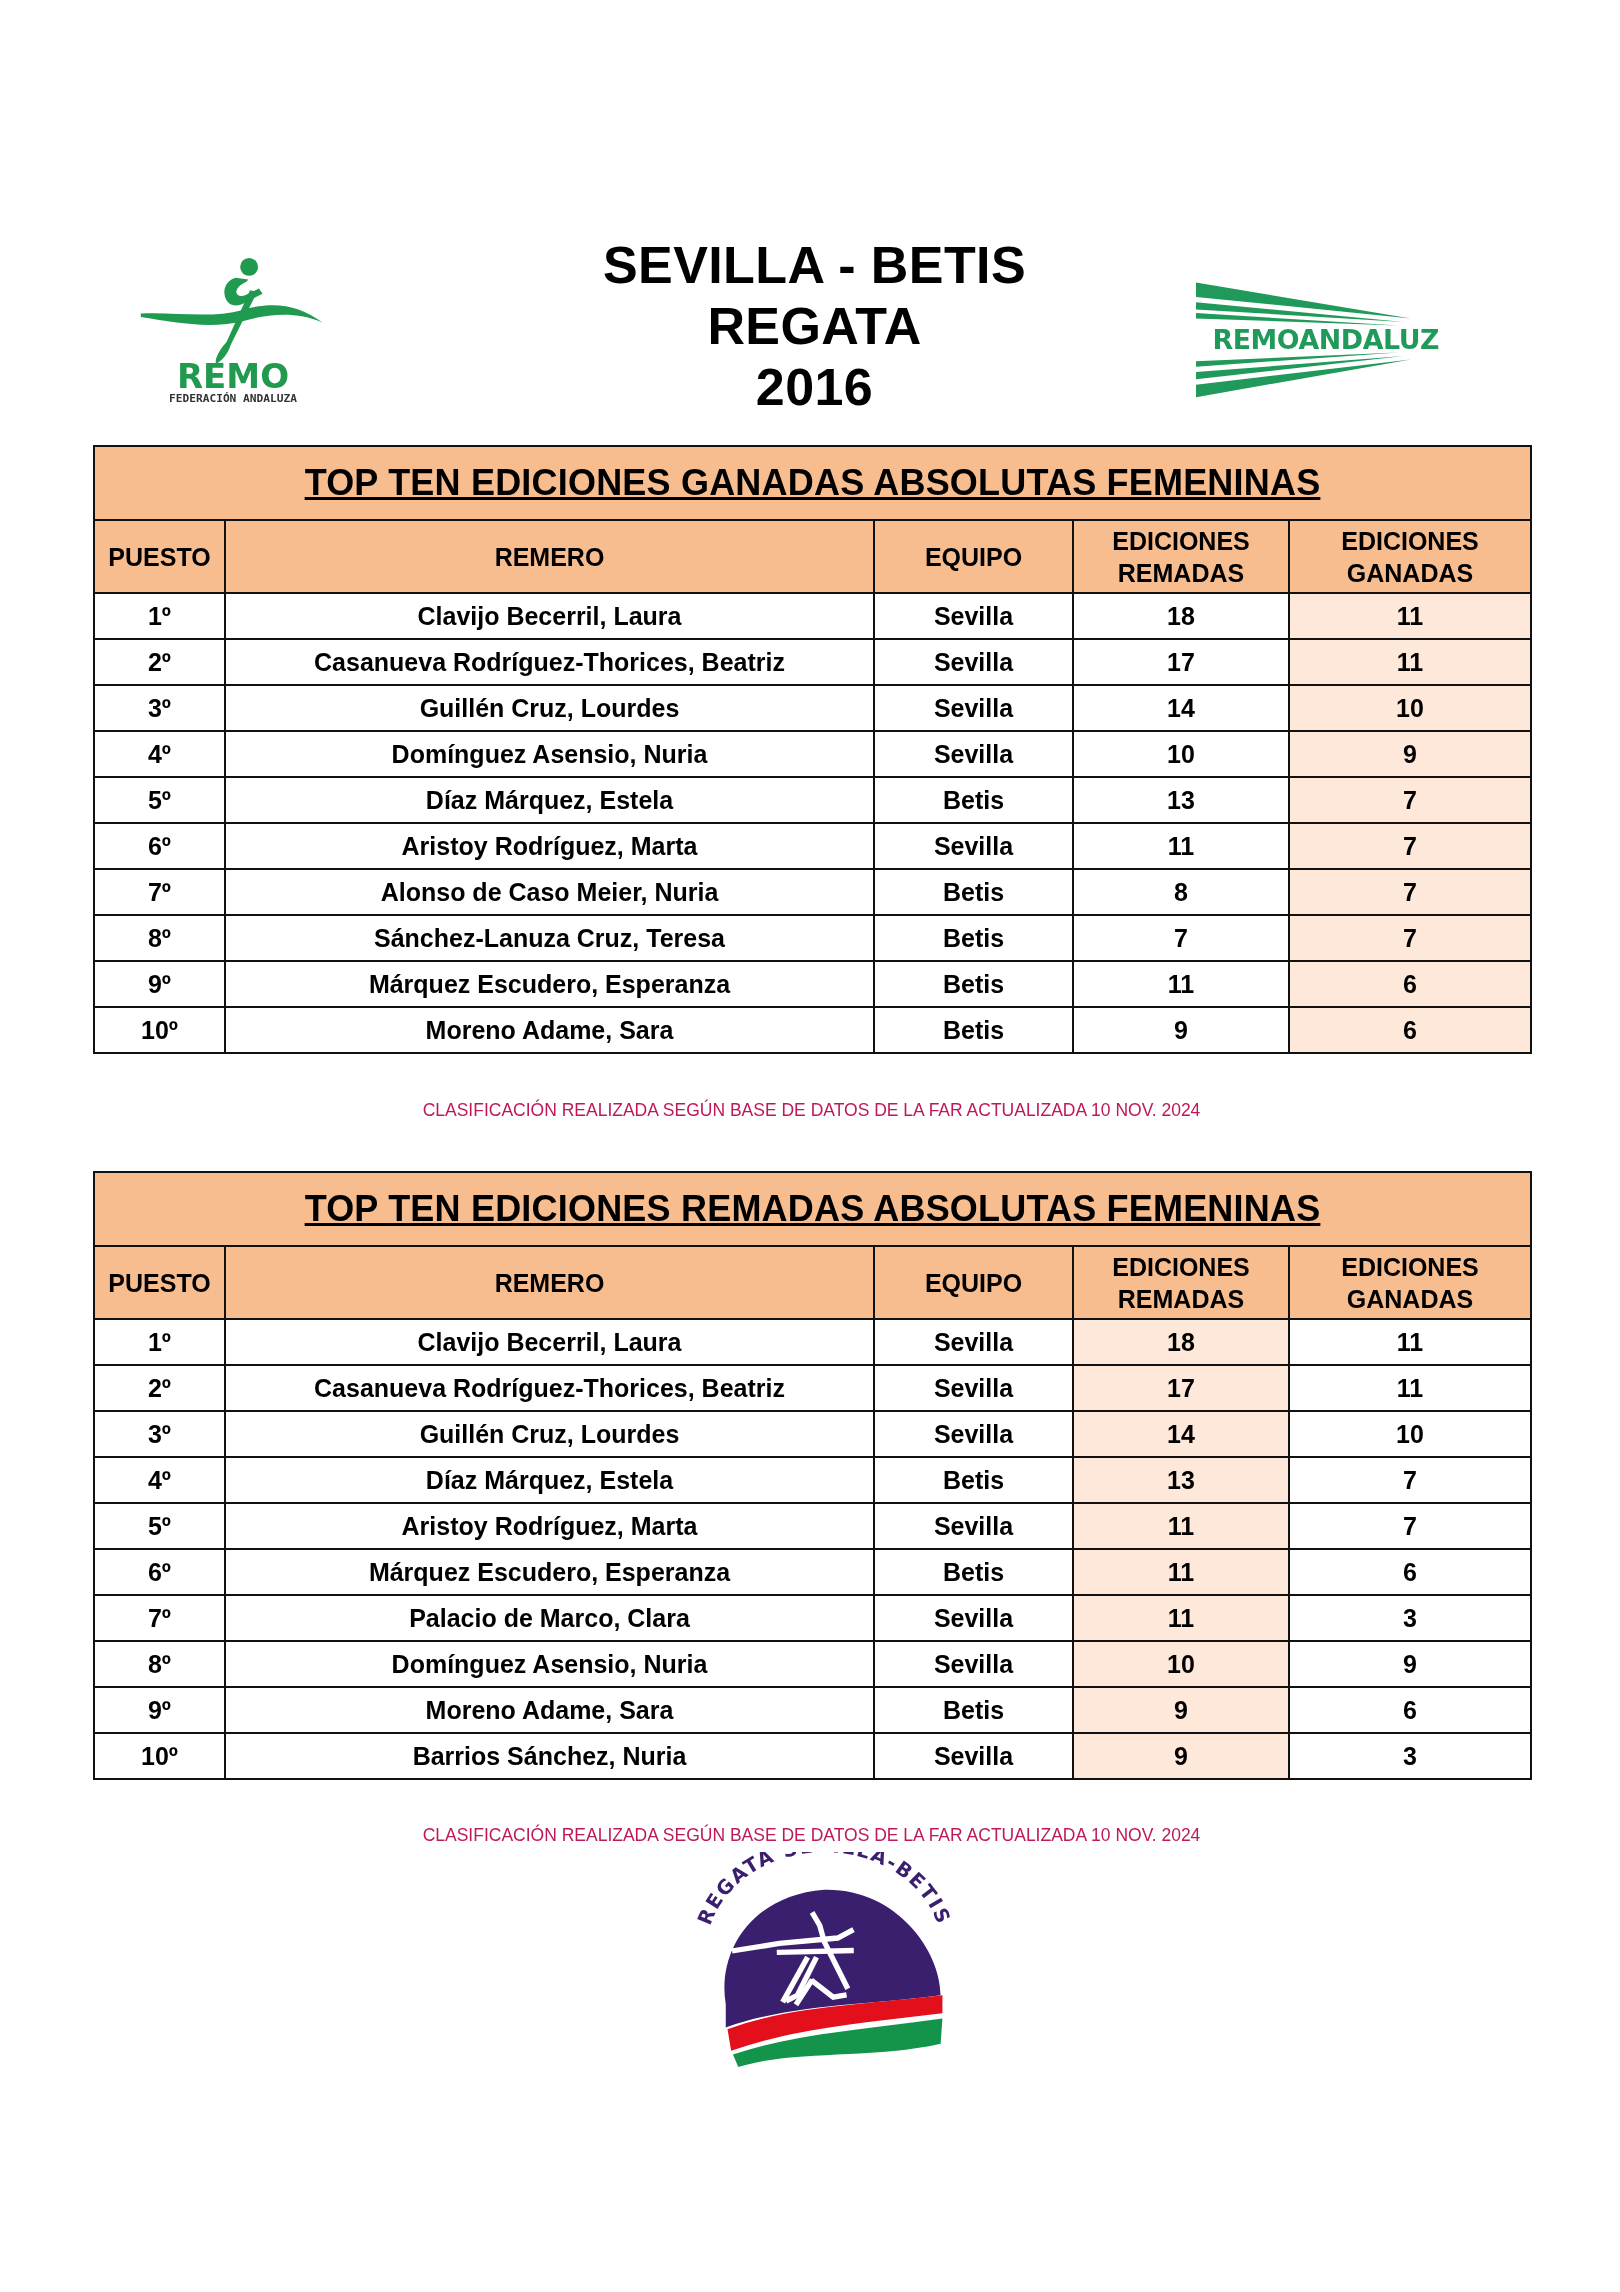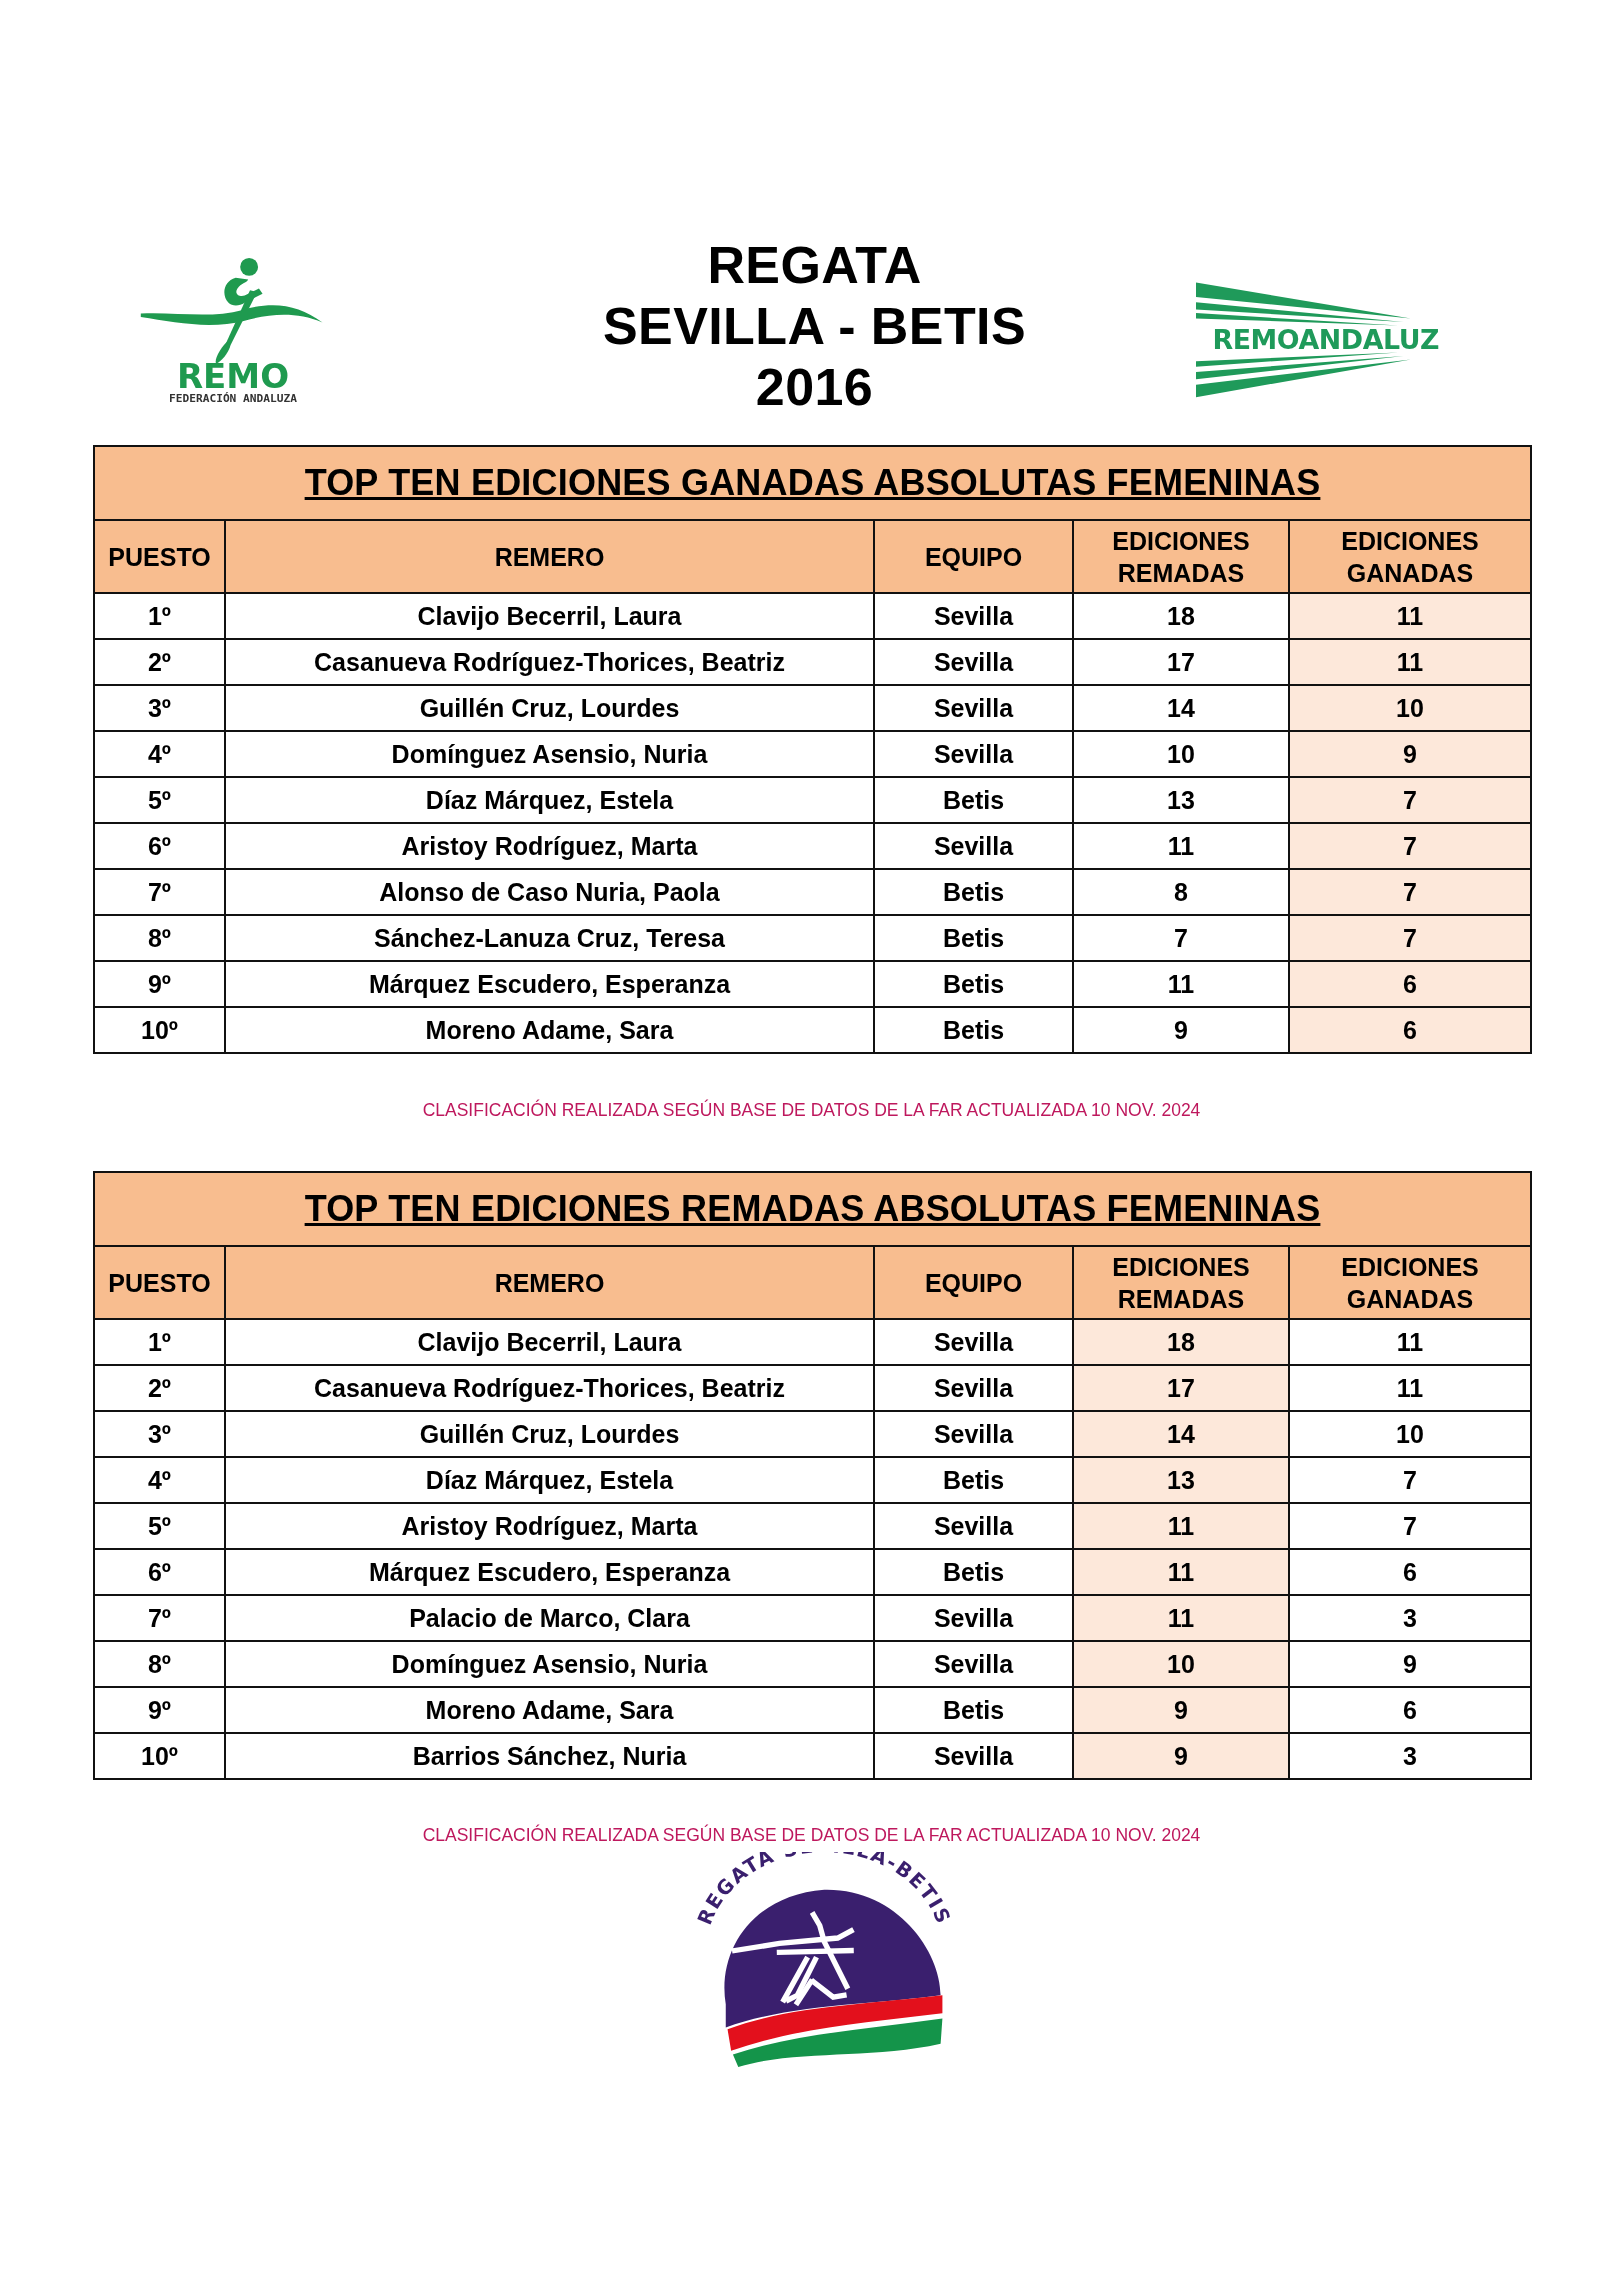--- a/index.html
+++ b/index.html
@@ -53,22 +53,22 @@
     <path d="M108 32 C94 36 92 52 100 60 C104 64 112 64 118 60 L138 50 L134 44 L118 52 C112 54 106 50 110 44 C114 38 120 38 122 34 Z"></path>
     <path d="M132 48 L100 112 L95 110 L124 46 Z"></path>
     <path d="M98 104 C90 112 84 124 86 128 C92 126 100 116 102 108 Z"></path>
     <path d="M2 72 C40 70 80 78 116 68 C150 58 178 62 205 82 C176 70 148 72 118 80 C80 90 40 82 2 76 Z"></path>
   </g>
   <text x="105" y="155" text-anchor="middle" font-family="DejaVu Sans, sans-serif" font-weight="bold" font-size="38" fill="#1f9a4f">REMO</text>
   <text x="105" y="171" text-anchor="middle" font-family="DejaVu Sans Mono, monospace" font-weight="bold" font-size="12.5" fill="#333">FEDERACIÓN ANDALUZA</text>
 </svg>
 
 <div class="title-block">
+  <div>SEVILLA - BETIS</div>
   <div>REGATA</div>
-  <div>SEVILLA - BETIS</div>
   <div>2016</div>
 </div>
 
 <svg class="logo-andaluz" viewBox="0 0 295 134">
   <g fill="#1f9a5a">
     <polygon points="0,4 0,20 240,44"></polygon>
     <polygon points="0,26 0,34 232,48"></polygon>
     <polygon points="0,38 0,44 226,52"></polygon>
     <polygon points="0,92 0,98 226,82"></polygon>
     <polygon points="0,104 0,112 232,86"></polygon>
@@ -135,21 +135,21 @@
       </tr>
       <tr class="row">
         <td>6º</td>
         <td>Aristoy Rodríguez, Marta</td>
         <td>Sevilla</td>
         <td>11</td>
         <td class="hl">7</td>
       </tr>
       <tr class="row">
         <td>7º</td>
-        <td>Alonso de Caso Nuria, Paola</td>
+        <td>Alonso de Caso Meier, Nuria</td>
         <td>Betis</td>
         <td>8</td>
         <td class="hl">7</td>
       </tr>
       <tr class="row">
         <td>8º</td>
         <td>Sánchez-Lanuza Cruz, Teresa</td>
         <td>Betis</td>
         <td>7</td>
         <td class="hl">7</td>

